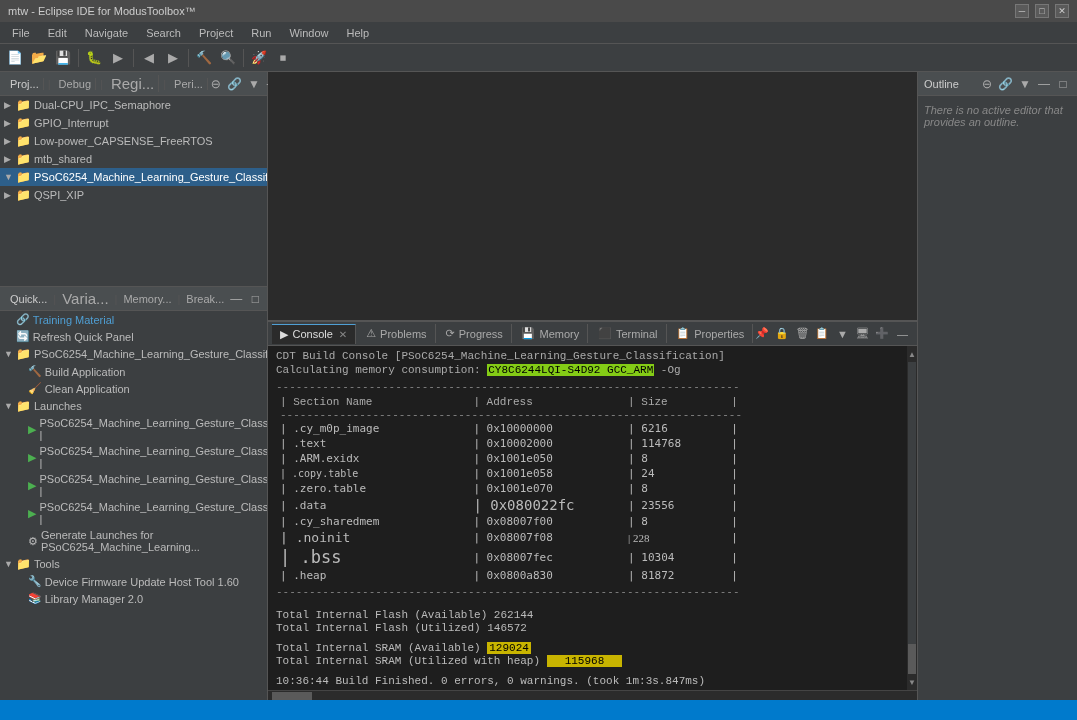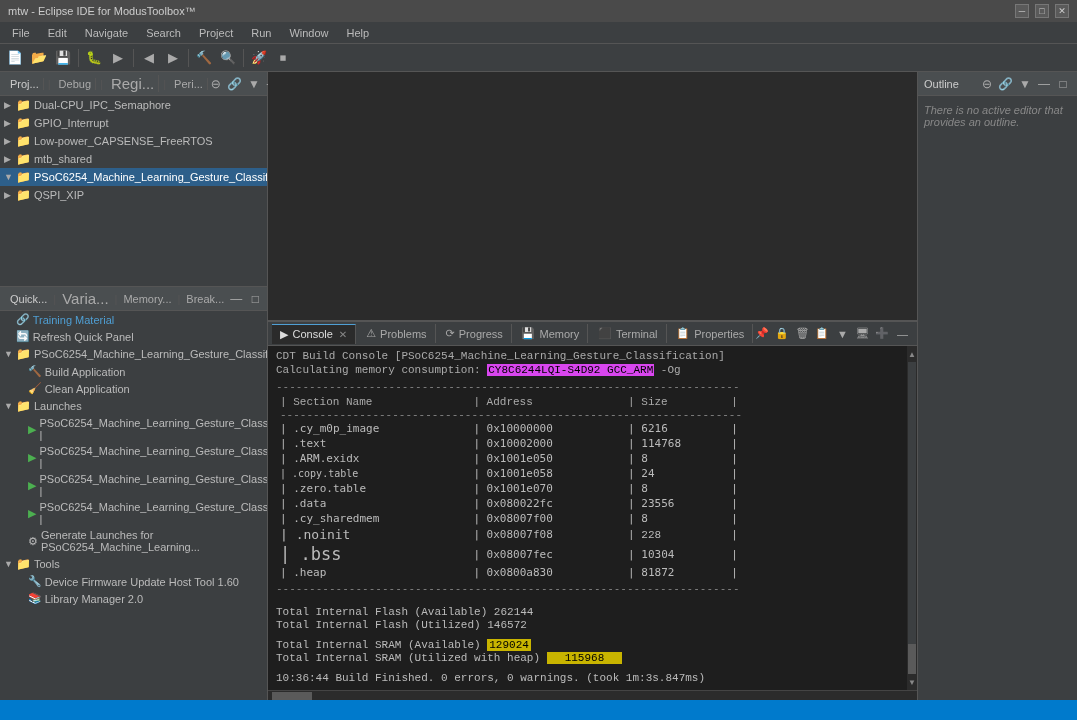--- a/index.html
+++ b/index.html
@@ -258,21 +258,21 @@
       color: #bbbbbb;
       overflow-y: auto;
       background: #1e1e1e;
       position: relative;
     }
     .console-content::-webkit-scrollbar { width: 8px; background: #1e1e1e; }
     .console-content::-webkit-scrollbar-thumb { background: #5a5a5a; }
 
     .console-header-line { color: #aaaaaa; margin-bottom: 2px; }
     .console-cmd-line { color: #aaaaaa; margin-bottom: 4px; }
-    .highlight-yellow { background: #d946ef; color: #000; padding: 0 1px; }
+    .highlight-yellow { background: #84cc16; color: #000; padding: 0 1px; }
 
     table.mem-table {
       border-collapse: collapse;
       font-family: 'Courier New', monospace;
       font-size: 11px;
       color: #bbbbbb;
       margin: 2px 0;
     }
     table.mem-table td {
       padding: 1px 4px;
@@ -635,34 +635,34 @@
       <td style="font-family:monospace;font-size:11px;color:#bbbbbb;">|</td>
     </tr>
                 <tr>
       <td style="min-width:150px;font-family:monospace;font-size:11px;color:#bbbbbb;">| .zero.table</td>
       <td style="min-width:120px;font-family:monospace;font-size:11px;color:#bbbbbb;">| 0x1001e070</td>
       <td style="min-width:80px;font-family:monospace;font-size:11px;color:#bbbbbb;">| 8</td>
       <td style="font-family:monospace;font-size:11px;color:#bbbbbb;">|</td>
     </tr>
                 <tr>
       <td style="min-width:150px;font-family:monospace;font-size:11px;color:#bbbbbb;">| .data</td>
-      <td style="min-width:120px;font-family:monospace;font-size:11px;color:#bbbbbb;">| 0x080022fc</td>
+      <td style="min-width:120px;font-family:monospace;font-size:14px;color:#bbbbbb;">| 0x080022fc</td>
       <td style="min-width:80px;font-family:monospace;font-size:11px;color:#bbbbbb;">| 23556</td>
       <td style="font-family:monospace;font-size:11px;color:#bbbbbb;">|</td>
     </tr>
                 <tr>
       <td style="min-width:150px;font-family:monospace;font-size:11px;color:#bbbbbb;">| .cy_sharedmem</td>
       <td style="min-width:120px;font-family:monospace;font-size:11px;color:#bbbbbb;">| 0x08007f00</td>
       <td style="min-width:80px;font-family:monospace;font-size:11px;color:#bbbbbb;">| 8</td>
       <td style="font-family:monospace;font-size:11px;color:#bbbbbb;">|</td>
     </tr>
                 <tr>
       <td style="min-width:150px;font-family:monospace;font-size:13px;color:#bbbbbb;">| .noinit</td>
       <td style="min-width:120px;font-family:monospace;font-size:11px;color:#bbbbbb;">| 0x08007f08</td>
-      <td style="min-width:80px;font-family:Liberation Mono, monospace;font-size:11px;color:#bbbbbb;">| 228</td>
+      <td style="min-width:80px;font-family:Liberation Serif, serif;font-size:11px;color:#bbbbbb;">| 228</td>
       <td style="font-family:monospace;font-size:11px;color:#bbbbbb;">|</td>
     </tr>
                 <tr>
       <td style="min-width:150px;font-family:monospace;font-size:17px;color:#bbbbbb;">| .bss</td>
       <td style="min-width:120px;font-family:monospace;font-size:11px;color:#bbbbbb;">| 0x08007fec</td>
       <td style="min-width:80px;font-family:monospace;font-size:11px;color:#bbbbbb;">| 10304</td>
       <td style="font-family:monospace;font-size:11px;color:#bbbbbb;">|</td>
     </tr>
                 <tr>
       <td style="min-width:150px;font-family:monospace;font-size:11px;color:#bbbbbb;">| .heap</td>

